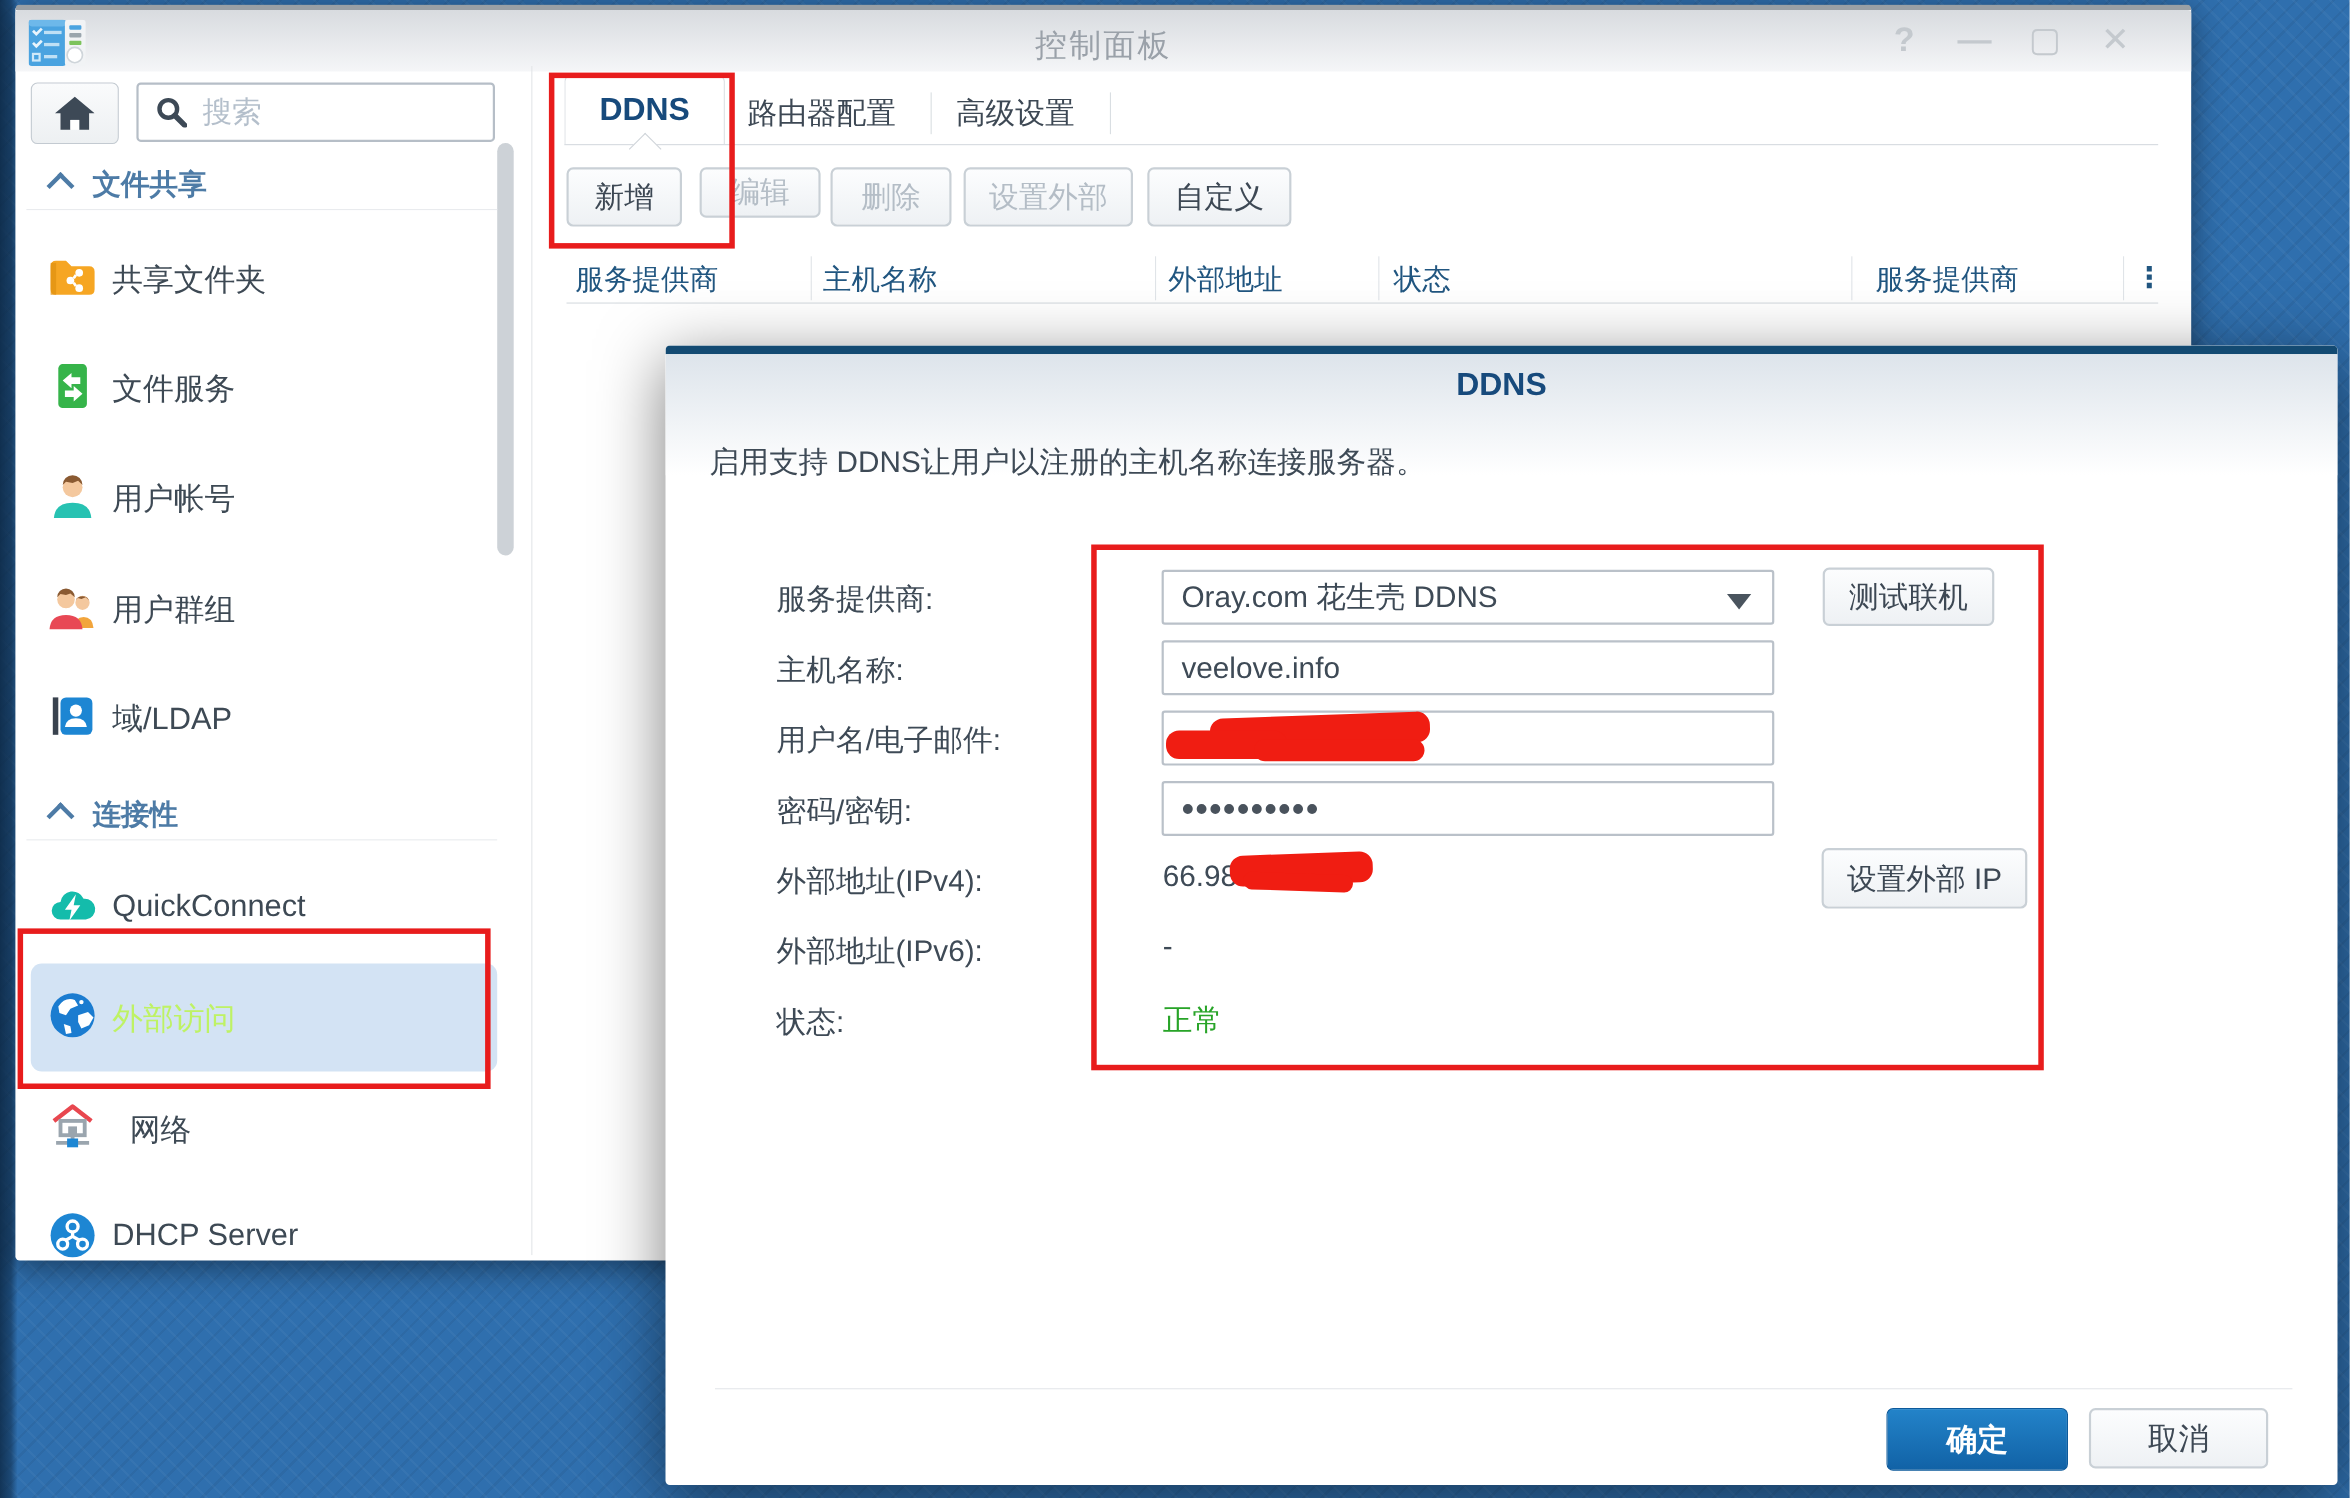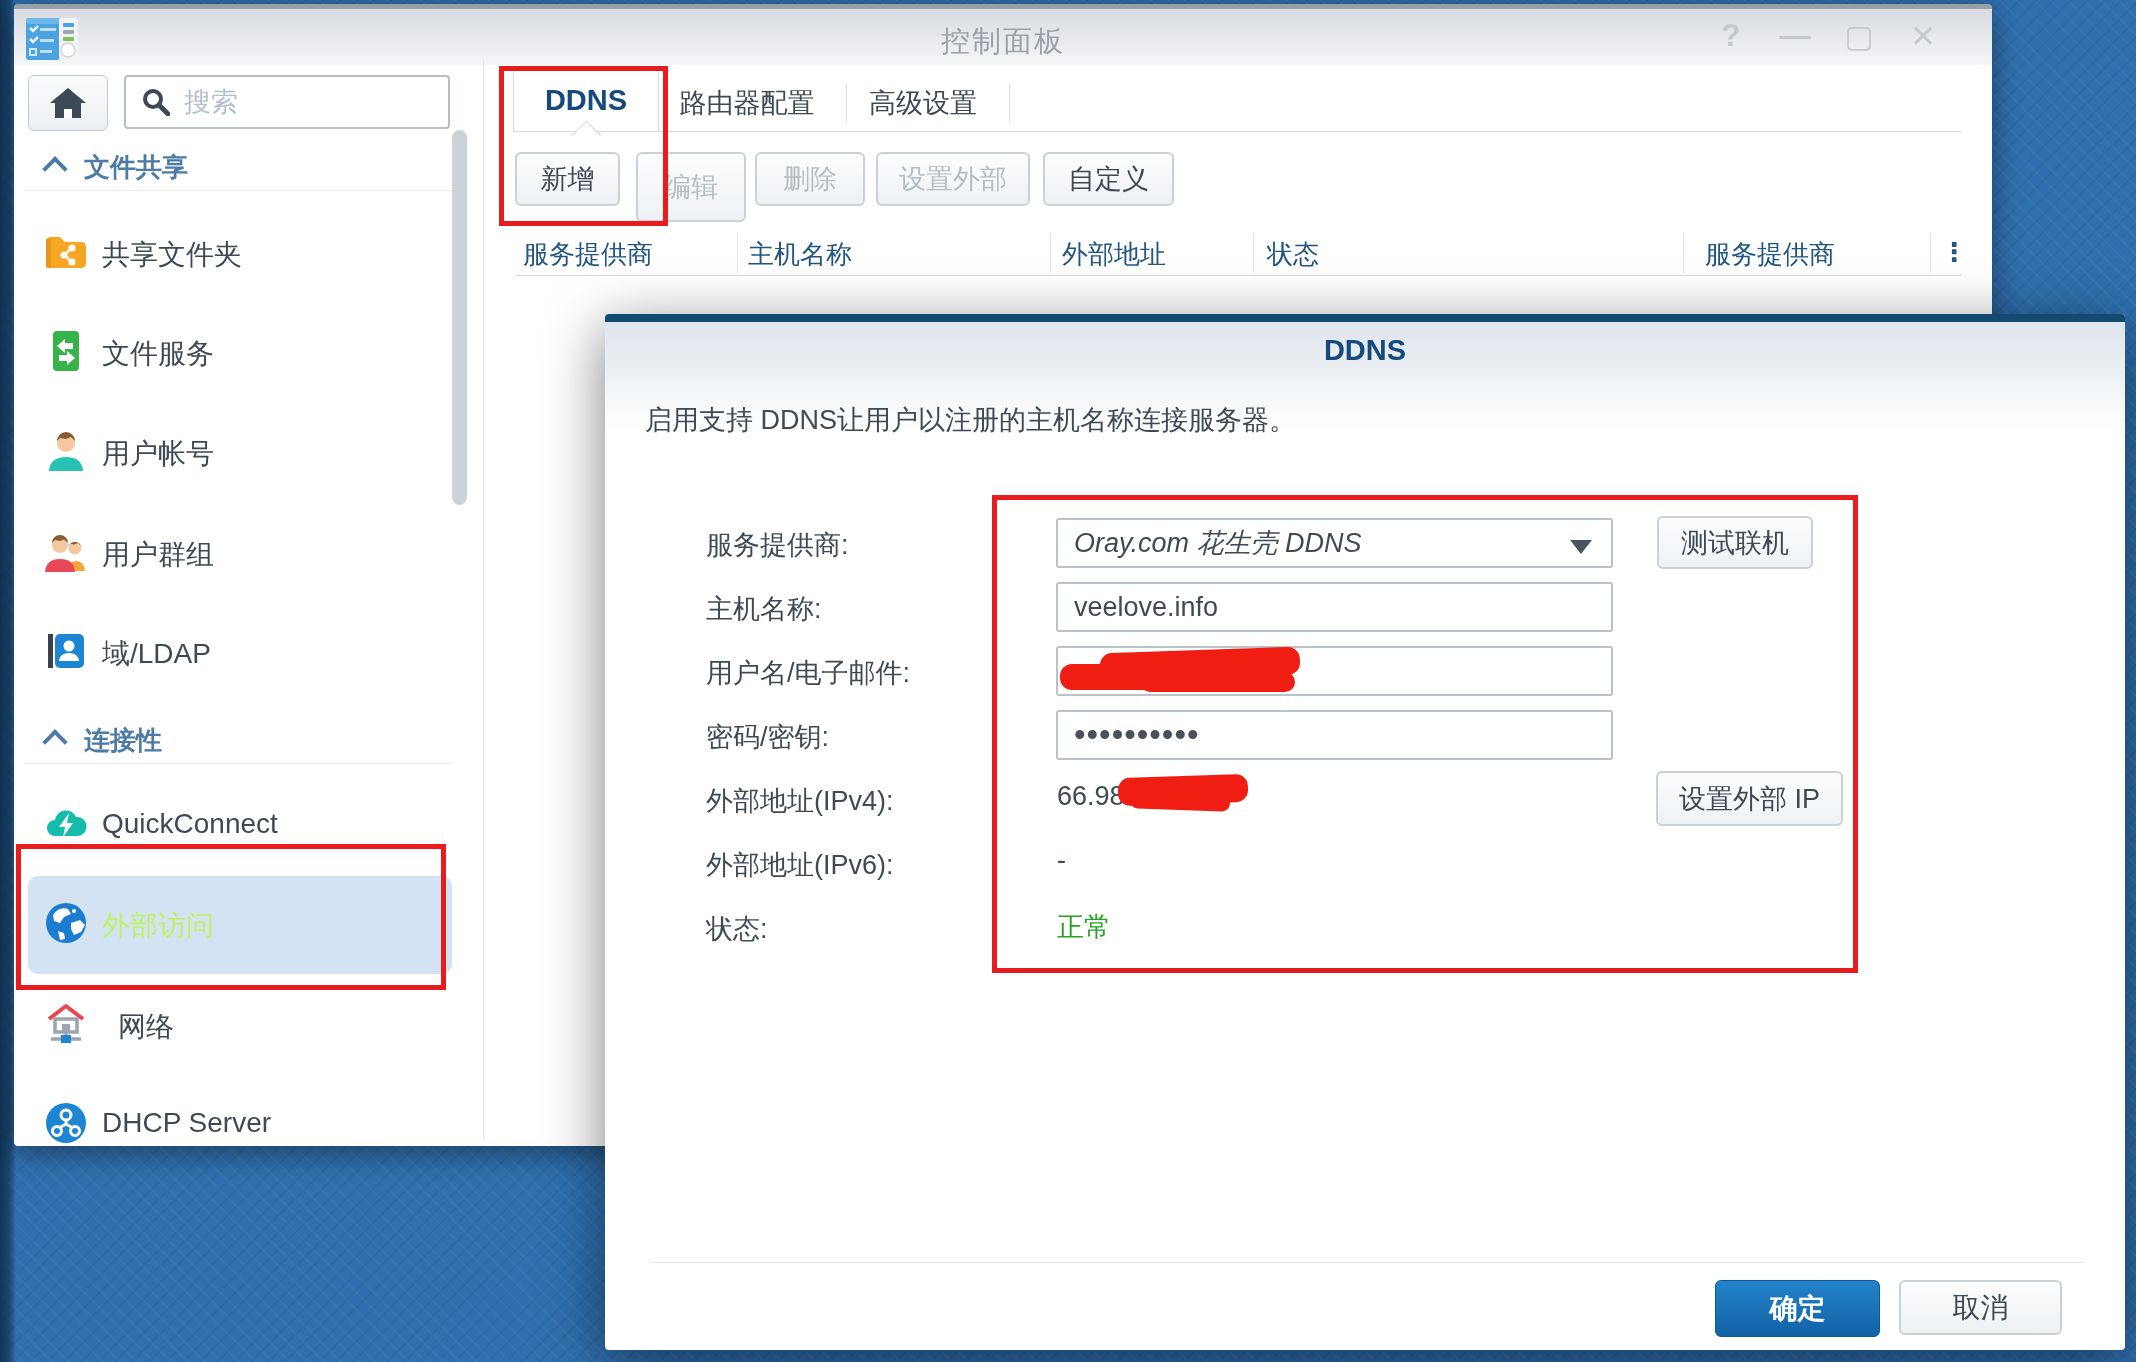--- a/index.html
+++ b/index.html
@@ -229,21 +229,21 @@
     <span>DDNS</span>
   </div>
 <div class="abs tab-line"></div>
 <div class="abs tab-notch"></div>
 <div class="abs tab-label" style="left:677px;width:140px;">路由器配置</div>
 <div class="abs tab-sep" style="left:846px;"></div>
 <div class="abs tab-label" style="left:868px;width:110px;">高级设置</div>
 <div class="abs tab-sep" style="left:1009px;"></div>
 
 <div class="abs tbtn" style="left:515px;top:152px;width:105px;height:54px;">新增</div>
-<div class="abs tbtn disabled" style="left:636px;top:152px;width:110px;height:70px;">编辑</div>
+<div class="abs tbtn disabled" style="left:636px;top:152px;width:110px;height:46px;">编辑</div>
 <div class="abs tbtn disabled" style="left:755px;top:152px;width:110px;height:54px;">删除</div>
 <div class="abs tbtn disabled" style="left:876px;top:152px;width:154px;height:54px;">设置外部</div>
 <div class="abs tbtn" style="left:1043px;top:152px;width:131px;height:54px;">自定义</div>
 
 <div class="abs th-text" style="left:523px;">服务提供商</div>
 <div class="abs th-sep" style="left:737px;"></div>
 <div class="abs th-text" style="left:748px;">主机名称</div>
 <div class="abs th-sep" style="left:1050px;"></div>
 <div class="abs th-text" style="left:1062px;">外部地址</div>
 <div class="abs th-sep" style="left:1253px;"></div>
@@ -262,21 +262,21 @@
 <div class="abs dlg-desc">启用支持 DDNS让用户以注册的主机名称连接服务器。</div>
 
 <div class="abs f-label" style="top:527px;text-align:center;">服务提供商:</div>
 <div class="abs f-label" style="top:591px;">主机名称:</div>
 <div class="abs f-label" style="top:655px;">用户名/电子邮件:</div>
 <div class="abs f-label" style="top:719px;">密码/密钥:</div>
 <div class="abs f-label" style="top:783px;">外部地址(IPv4):</div>
 <div class="abs f-label" style="top:847px;">外部地址(IPv6):</div>
 <div class="abs f-label" style="top:911px;text-align:right;">状态:</div>
 
-<div class="abs f-input" style="top:518px;font-style:italic;">
+<div class="abs f-input" style="top:518px;">
   <span>Oray.com 花生壳 DDNS</span>
 </div>
 <div class="abs caret-down" style="top:540px;"></div>
 <div class="abs gbtn" style="left:1657px;top:516px;width:156px;height:53px;z-index:11;">测试联机</div>
 
 <input class="abs f-input" style="top: 582px;" type="text" value="veelove.info">
 
 <input class="abs f-input" style="top: 646px;" type="text" value="">
 <div class="abs" style="left:1075px;top:684px;width:46px;height:4px;background:#5a646e;z-index:12;border-radius:2px;"></div>
 <div class="abs blob" style="left:1100px;top:650px;width:200px;height:28px;transform:rotate(-2deg);"></div>

